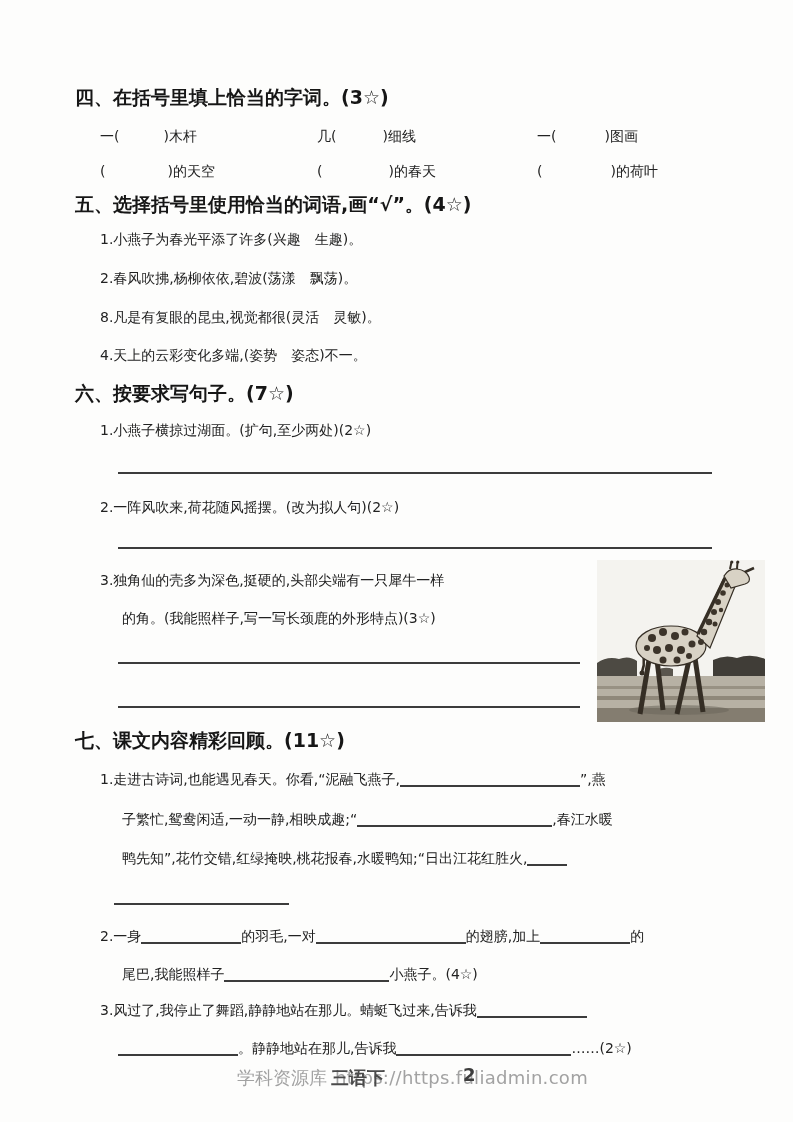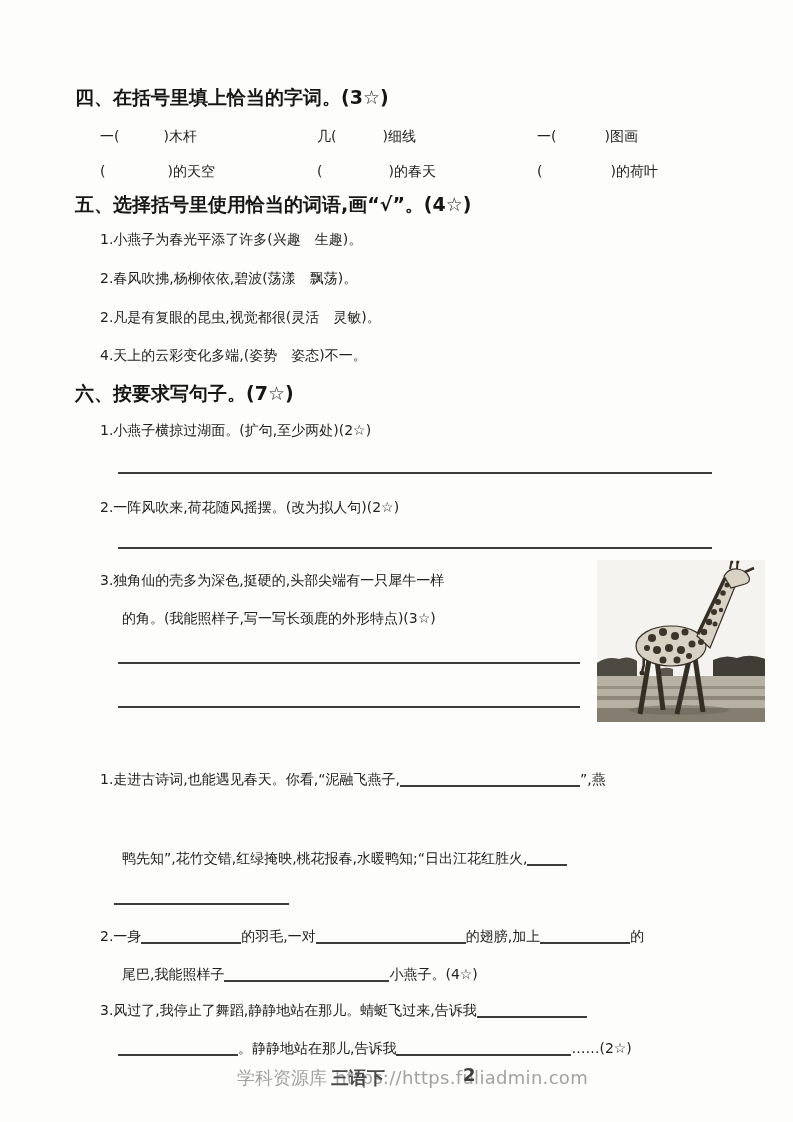--- a/index.html
+++ b/index.html
@@ -39,21 +39,21 @@
 
   <div class="line" style="left:0;top:158px;width:793px">
     <span class="cell" style="left:100px"><span>(</span><span class="gap" style="width:62px"></span><span>)的天空</span></span>
     <span class="cell" style="left:317px"><span>(</span><span class="gap" style="width:66px"></span><span>)的春天</span></span>
     <span class="cell" style="left:537px"><span>(</span><span class="gap" style="width:68px"></span><span>)的荷叶</span></span>
   </div>
 
   <div class="line heading" style="left:75px;top:191px">五、选择括号里使用恰当的词语,画“√”。(4☆)</div>
   <div class="line" style="left:100px;top:226px">1.小燕子为春光平添了许多(兴趣　生趣)。</div>
   <div class="line" style="left:100px;top:265px">2.春风吹拂,杨柳依依,碧波(荡漾　飘荡)。</div>
-  <div class="line" style="left:100px;top:304px">2.凡是有复眼的昆虫,视觉都很(灵活　灵敏)。</div>
+  <div class="line" style="left:100px;top:304px">8.凡是有复眼的昆虫,视觉都很(灵活　灵敏)。</div>
   <div class="line" style="left:100px;top:342px">4.天上的云彩变化多端,(姿势　姿态)不一。</div>
 
   <div class="line heading" style="left:75px;top:380px">六、按要求写句子。(7☆)</div>
   <div class="line" style="left:100px;top:417px">1.小燕子横掠过湖面。(扩句,至少两处)(2☆)</div>
   <div class="ansline" style="left:118px;top:472px;width:594px"></div>
 
   <div class="line" style="left:100px;top:494px">2.一阵风吹来,荷花随风摇摆。(改为拟人句)(2☆)</div>
   <div class="ansline" style="left:118px;top:547px;width:594px"></div>
 
   <div class="line" style="left:100px;top:567px">3.独角仙的壳多为深色,挺硬的,头部尖端有一只犀牛一样</div>
@@ -114,23 +114,25 @@
         <circle cx="121" cy="42" r="3"></circle>
           <circle cx="126" cy="33" r="2.8"></circle>
           <circle cx="130" cy="25" r="2.5"></circle>
         <circle cx="104" cy="82" r="3"></circle>
           <circle cx="118" cy="64" r="2.5"></circle>
           <circle cx="124" cy="50" r="2.2"></circle>
       </g>
     </svg>
   </div>
 
+  <div class="line heading" style="left:75px;top:727px">七、课文内容精彩回顾。(11☆)</div>
 
   <div class="line" style="left:100px;top:766px"><span>1.走进古诗词,也能遇见春天。你看,“泥融飞燕子,</span><span class="blank" style="width:180px"></span><span>”,燕</span></div>
 
+  <div class="line" style="left:122px;top:806px"><span>子繁忙,鸳鸯闲适,一动一静,相映成趣;“</span><span class="blank" style="width:195px"></span><span>,春江水暖</span></div>
 
   <div class="line" style="left:122px;top:845px"><span>鸭先知”,花竹交错,红绿掩映,桃花报春,水暖鸭知;“日出江花红胜火,</span><span class="blank" style="width:40px"></span></div>
 
   <div class="line" style="left:114px;top:884px"><span class="blank" style="width:175px"></span></div>
 
   <div class="line" style="left:100px;top:923px"><span>2.一身</span><span class="blank" style="width:100px"></span><span>的羽毛,一对</span><span class="blank" style="width:150px"></span><span>的翅膀,加上</span><span class="blank" style="width:90px"></span><span>的</span></div>
 
   <div class="line" style="left:122px;top:961px"><span>尾巴,我能照样子</span><span class="blank" style="width:165px"></span><span>小燕子。(4☆)</span></div>
 
   <div class="line" style="left:100px;top:997px"><span>3.风过了,我停止了舞蹈,静静地站在那儿。蜻蜓飞过来,告诉我</span><span class="blank" style="width:110px"></span></div>

